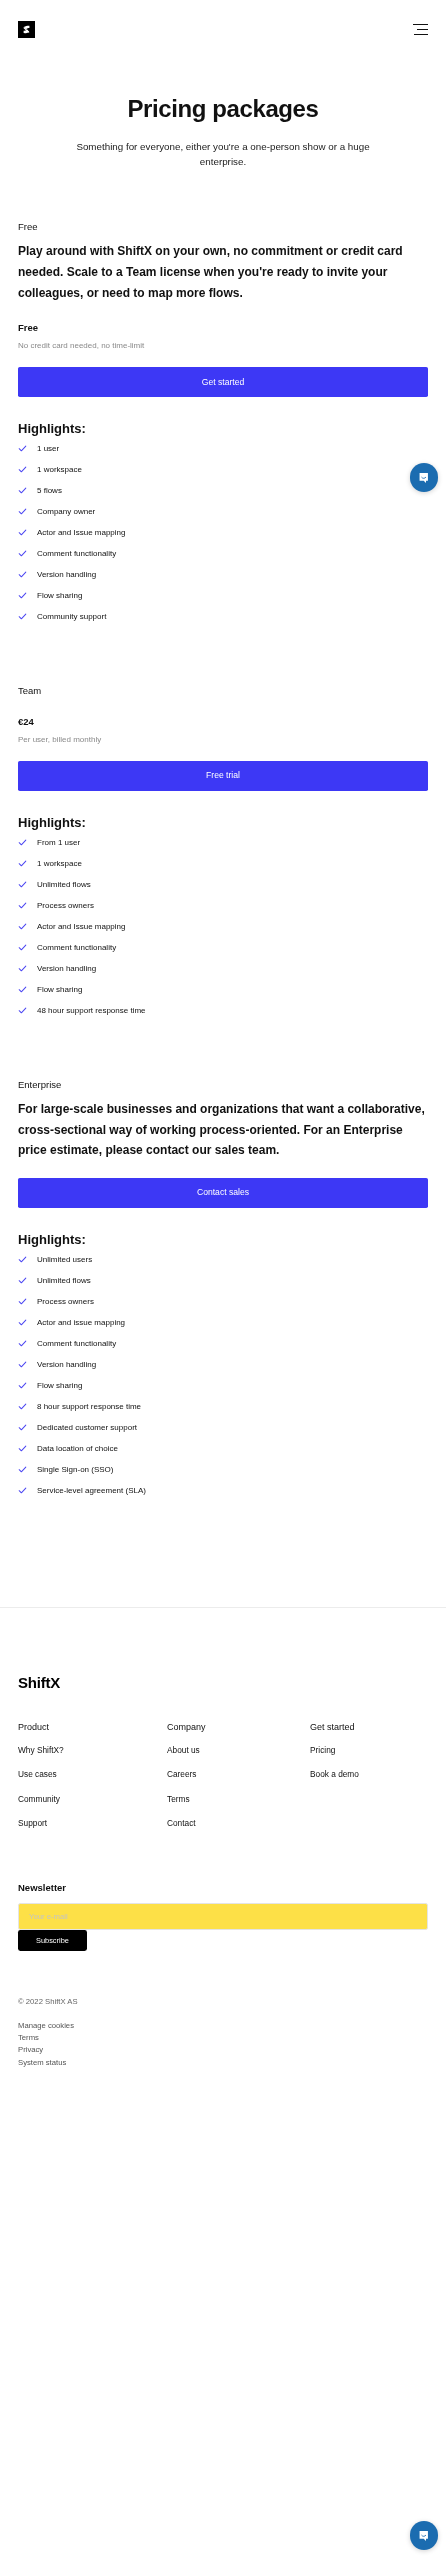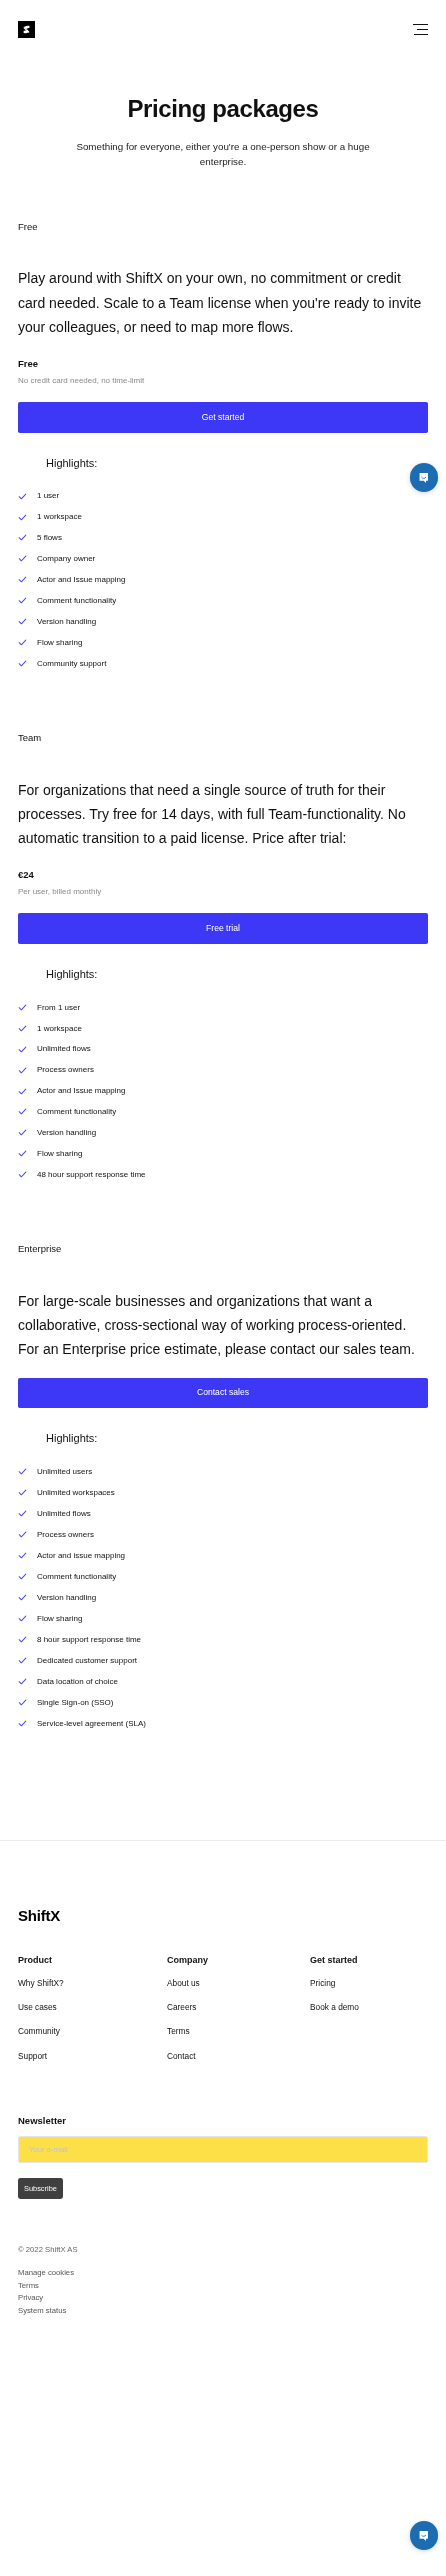--- a/index.html
+++ b/index.html
@@ -93,25 +93,25 @@
   .plan + .plan { margin-top: 57px; }
 
   .plan-name {
     font-size: 9.5px;
     font-weight: 400;
     color: #111111;
     line-height: 1.4;
   }
 
   .plan-desc {
-    margin-top: 33px;
-    font-size: 14px;
+    margin-top: 8px;
+    font-size: 12px;
     line-height: 1.72;
     color: #111111;
-    font-weight: 400;
+    font-weight: 700;
   }
 
   .plan-price {
     margin-top: 19px;
     font-size: 9.5px;
     font-weight: 700;
     color: #111111;
   }
 
   .plan-price-note {
@@ -133,29 +133,28 @@
     font-weight: 400;
     text-align: center;
     border: none;
     border-radius: 1.8px;
     cursor: pointer;
     line-height: 1.3;
   }
 
   .highlights-label {
     margin-top: 24px;
-    font-size: 11px;
-    font-weight: 400;
-    color: #111111;
-    margin-left: 28px;
+    font-size: 13px;
+    font-weight: 700;
+    color: #111111;
   }
 
   .highlights {
     list-style: none;
-    margin-top: 17px;
+    margin-top: 2px;
   }
   .highlights li {
     display: flex;
     align-items: center;
     gap: 10px;
     padding: 4.9px 0;
     font-size: 8px;
     color: #111111;
     line-height: 1.4;
   }
@@ -190,21 +189,21 @@
     margin-top: 31px;
     display: flex;
   }
   .footer-col { width: 33.33%; }
   .footer-col:nth-child(1) { width: 149px; }
   .footer-col:nth-child(2) { width: 143px; }
   .footer-col:nth-child(3) { width: auto; }
 
   .footer-col-title {
     font-size: 9px;
-    font-weight: 700;
+    font-weight: 400;
     color: #111111;
     margin-bottom: 13px;
   }
   .footer-link {
     display: block;
     font-size: 8.3px;
     color: #111111;
     text-decoration: none;
     margin-bottom: 12.5px;
     line-height: 1.4;
@@ -225,23 +224,23 @@
     font-family: "Liberation Sans", sans-serif;
     color: #111111;
     background: #fde047;
     border: 0.6px solid #e4e4e4;
     border-radius: 2.4px;
     outline: none;
   }
   .newsletter-input::placeholder { color: #c4c4c4; }
 
   .newsletter-submit {
-    margin-top: 15px;
-    padding: 6px 6px;
-    background: #404040;
+    margin-top: 0;
+    padding: 6px 18px;
+    background: #000000;
     color: #ffffff;
     font-size: 7.4px;
     font-family: "Liberation Sans", sans-serif;
     border: none;
     border-radius: 2.4px;
     cursor: pointer;
   }
 
   .footer-bottom { margin-top: 46px; padding-bottom: 36px; }
   .copyright {
@@ -380,21 +379,20 @@
                 <path d="M2 7.8 L5.6 11.3 L13 3.6" stroke="#4b46f2" stroke-width="1.7" fill="none" stroke-linecap="round" stroke-linejoin="round"></path>
               </svg>
             </span>
             <span>Community support</span>
           </li>
       </ul>
     </div>
 
     <div class="plan">
       <h2 class="plan-name">Team</h2>
-      <p class="plan-desc">For organizations that need a single source of truth for their processes. Try free for 14 days, with full Team-functionality. No automatic transition to a paid license. Price after trial:</p>
       <div class="plan-price">€24</div>
       <div class="plan-price-note">Per user, billed monthly</div>
       <button class="plan-cta">Free trial</button>
       <div class="highlights-label">Highlights:</div>
       <ul class="highlights">
         <li>
             <span class="check-icon">
               <svg width="9" height="9" viewBox="0 0 15 15">
                 <path d="M2 7.8 L5.6 11.3 L13 3.6" stroke="#4b46f2" stroke-width="1.7" fill="none" stroke-linecap="round" stroke-linejoin="round"></path>
               </svg>
@@ -474,28 +472,20 @@
       <button class="plan-cta">Contact sales</button>
       <div class="highlights-label">Highlights:</div>
       <ul class="highlights">
         <li>
             <span class="check-icon">
               <svg width="9" height="9" viewBox="0 0 15 15">
                 <path d="M2 7.8 L5.6 11.3 L13 3.6" stroke="#4b46f2" stroke-width="1.7" fill="none" stroke-linecap="round" stroke-linejoin="round"></path>
               </svg>
             </span>
             <span>Unlimited users</span>
-          </li>
-        <li>
-            <span class="check-icon">
-              <svg width="9" height="9" viewBox="0 0 15 15">
-                <path d="M2 7.8 L5.6 11.3 L13 3.6" stroke="#4b46f2" stroke-width="1.7" fill="none" stroke-linecap="round" stroke-linejoin="round"></path>
-              </svg>
-            </span>
-            <span>Unlimited workspaces</span>
           </li>
         <li>
             <span class="check-icon">
               <svg width="9" height="9" viewBox="0 0 15 15">
                 <path d="M2 7.8 L5.6 11.3 L13 3.6" stroke="#4b46f2" stroke-width="1.7" fill="none" stroke-linecap="round" stroke-linejoin="round"></path>
               </svg>
             </span>
             <span>Unlimited flows</span>
           </li>
         <li>

